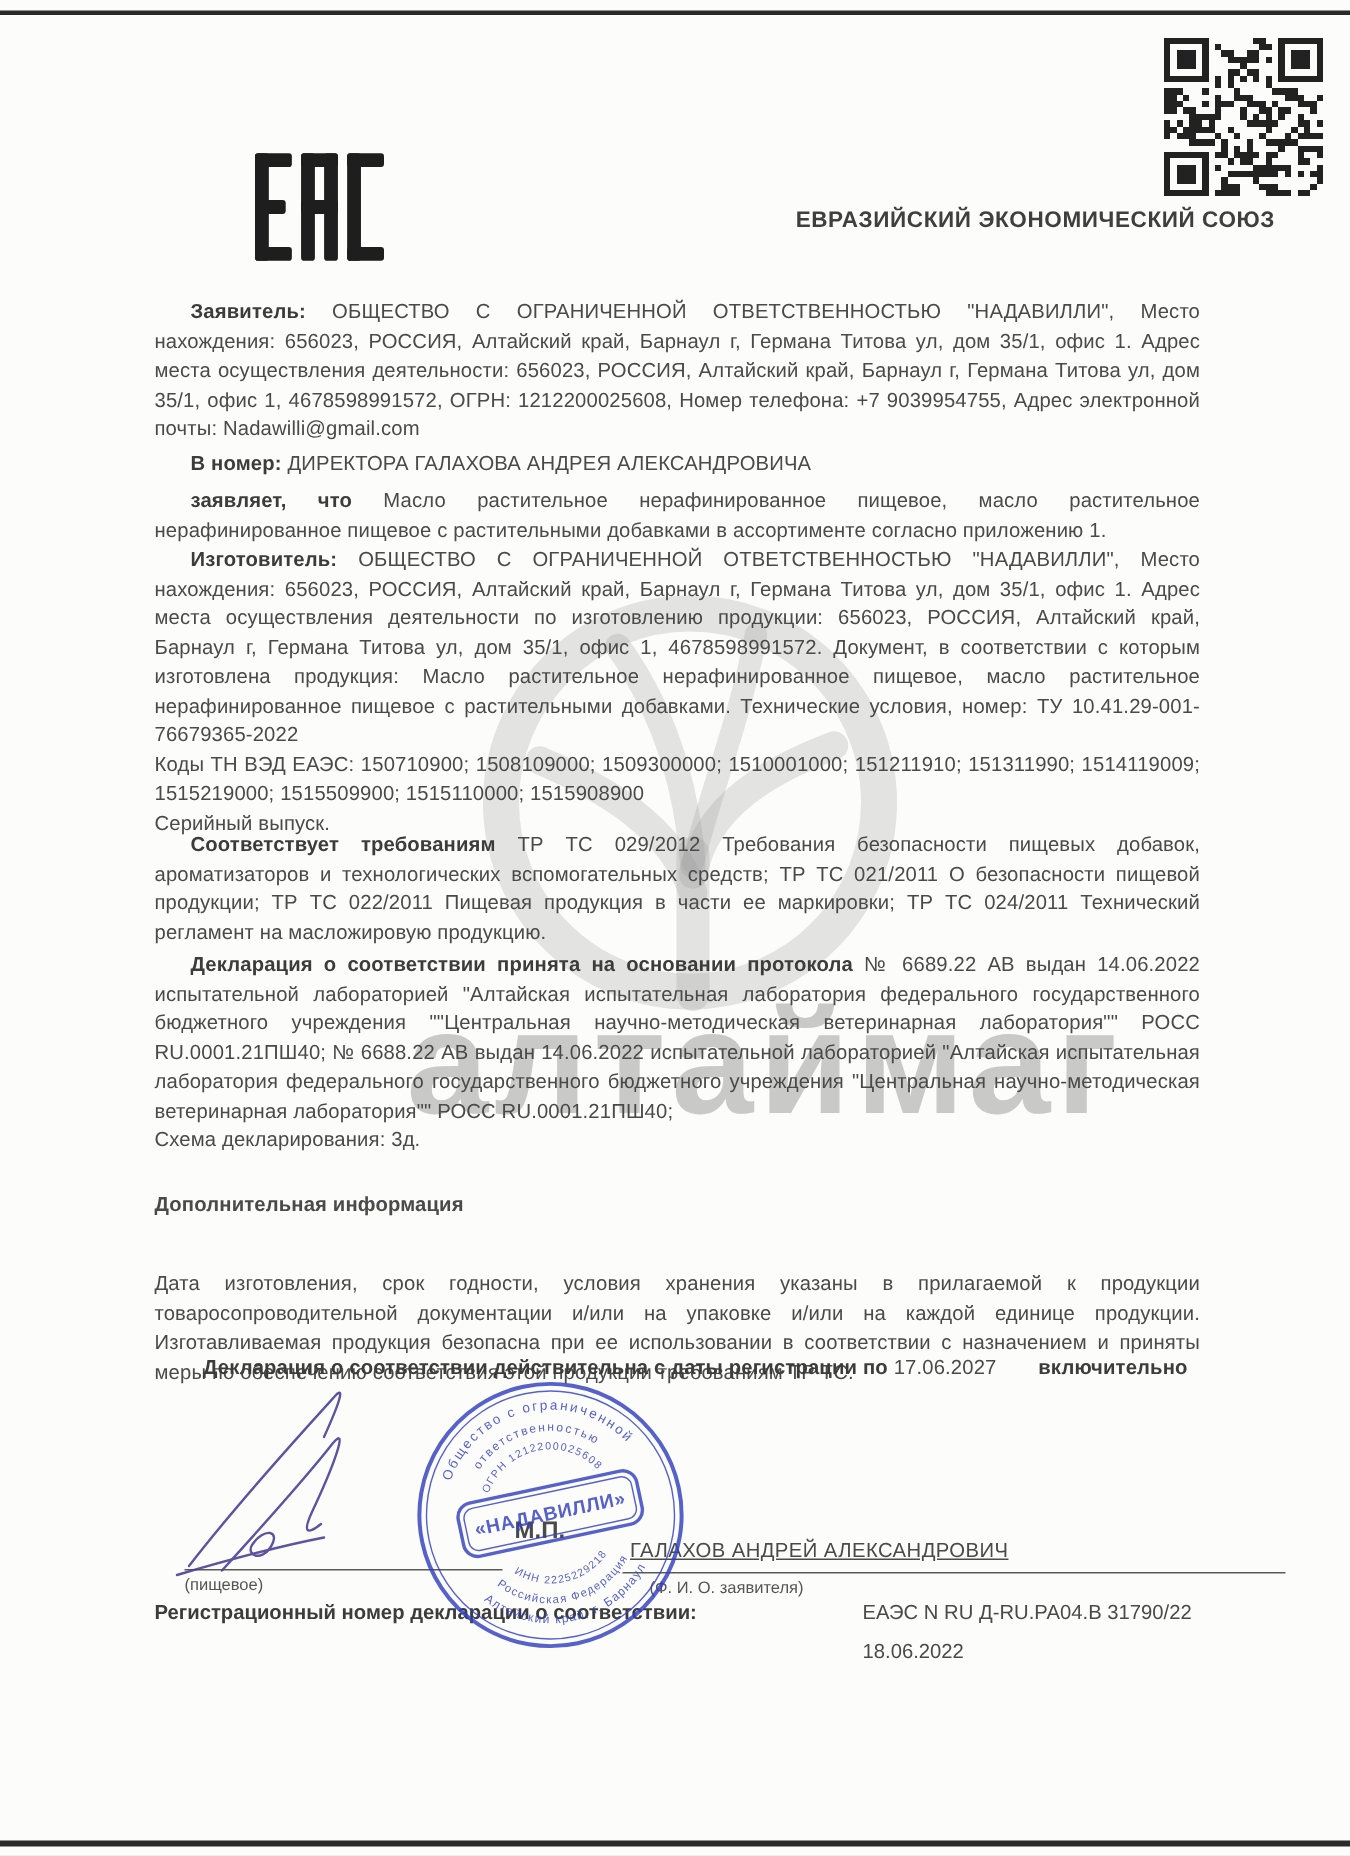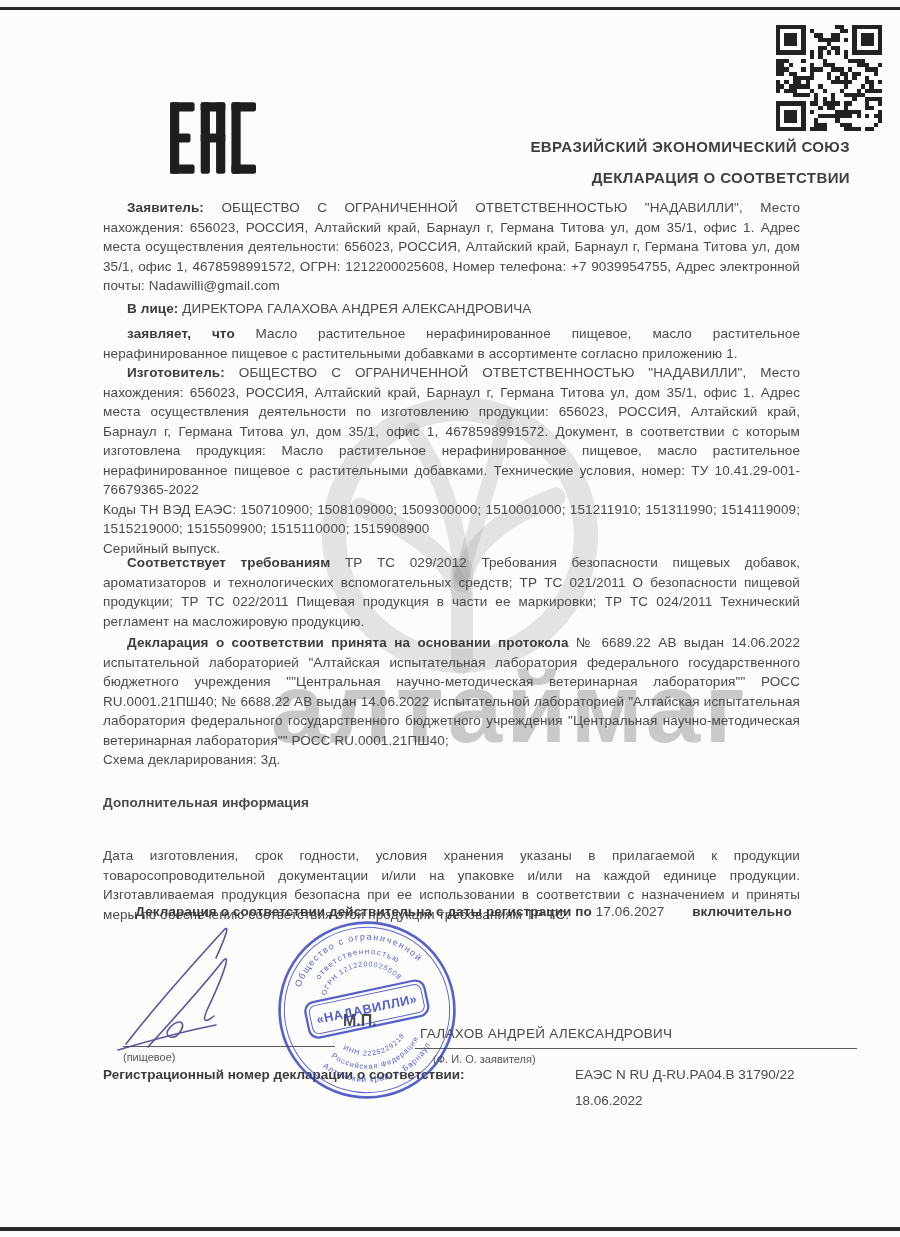--- a/index.html
+++ b/index.html
@@ -26,21 +26,21 @@
   }
   .wm-tagline{
     position:absolute;left:197px;top:758px;width:700px;text-align:center;
     font-size:34px;font-weight:bold;letter-spacing:1px;
     color:rgba(148,148,148,.55);z-index:1;user-select:none;
   }
   .wm-logo{position:absolute;left:310px;top:385px;z-index:1;}
   .content{position:relative;z-index:2;}
   .siglabel{position:absolute;font-size:11px;color:#555;}
   .sigline{position:absolute;height:1px;background:#5a5a5a;}
-  .fio-name{position:absolute;left:420px;top:1026px;font-size:13.5px;color:#4a4a4a;letter-spacing:.3px;}
+  .fio-name{position:absolute;left:420px;top:1026px;font-size:13.5px;color:#4a4a4a;letter-spacing:.3px;text-decoration:underline;}
   .mp{position:absolute;left:343px;top:1012px;font-size:16px;font-weight:bold;color:#4a4a4a;}
   .regrow{position:absolute;left:103px;width:760px;font-size:13.5px;}
   .regrow .lbl{font-weight:bold;color:#3c3c3c;}
   .regrow .val{position:absolute;left:472px;top:0;color:#4a4a4a;font-weight:normal;}
   .stamp{position:absolute;left:272px;top:915px;z-index:3;opacity:.82;}
   .signature{position:absolute;left:112px;top:922px;z-index:4;}
   .eac{position:absolute;left:170px;top:102px;}
   .qr{position:absolute;left:776px;top:25px;width:106px;height:106px;}
 </style>
 </head>
@@ -374,25 +374,24 @@
           <rect x="17" y="24" width="1" height="1"></rect>
           <rect x="18" y="24" width="1" height="1"></rect>
           <rect x="19" y="24" width="1" height="1"></rect>
           <rect x="21" y="24" width="1" height="1"></rect>
           <rect x="22" y="24" width="1" height="1"></rect>
         </g>
     </svg>
 
     <div class="titleblock">
       <div class="title-line">ЕВРАЗИЙСКИЙ ЭКОНОМИЧЕСКИЙ СОЮЗ</div>
-      <div class="title-line">ДЕКЛАРАЦИЯ О СООТВЕТСТВИИ</div>
     </div>
 
     <div class="para" style="top:198px;"><span class="b">Заявитель: </span><span>ОБЩЕСТВО С ОГРАНИЧЕННОЙ ОТВЕТСТВЕННОСТЬЮ "НАДАВИЛЛИ", Место нахождения: 656023, РОССИЯ, Алтайский край, Барнаул г, Германа Титова ул, дом 35/1, офис 1. Адрес места осуществления деятельности: 656023, РОССИЯ, Алтайский край, Барнаул г, Германа Титова ул, дом 35/1, офис 1, 4678598991572, ОГРН: 1212200025608, Номер телефона: +7 9039954755, Адрес электронной почты: Nadawilli@gmail.com</span></div>
-    <div class="para single" style="top:299px;"><span class="b">В лице: </span><span>ДИРЕКТОРА ГАЛАХОВА  АНДРЕЯ АЛЕКСАНДРОВИЧА</span></div>
+    <div class="para single" style="top:299px;"><span class="b">В номер: </span><span>ДИРЕКТОРА ГАЛАХОВА  АНДРЕЯ АЛЕКСАНДРОВИЧА</span></div>
     <div class="para" style="top:324px;"><span class="b">заявляет, что </span><span>Масло растительное нерафинированное пищевое, масло растительное нерафинированное пищевое  с растительными добавками в ассортименте согласно приложению 1.</span><br><span class="b">Изготовитель: </span><span>ОБЩЕСТВО С ОГРАНИЧЕННОЙ ОТВЕТСТВЕННОСТЬЮ "НАДАВИЛЛИ", Место нахождения: 656023, РОССИЯ, Алтайский край, Барнаул г, Германа Титова ул, дом 35/1, офис 1. Адрес места осуществления деятельности по изготовлению продукции: 656023, РОССИЯ, Алтайский край, Барнаул г, Германа Титова ул, дом 35/1, офис 1, 4678598991572. Документ, в соответствии с которым изготовлена продукция: Масло растительное нерафинированное пищевое, масло растительное нерафинированное пищевое с растительными добавками. Технические условия, номер: ТУ 10.41.29-001-76679365-2022</span><br><span>Коды ТН ВЭД ЕАЭС: 150710900; 1508109000; 1509300000; 1510001000; 151211910; 151311990; 1514119009; 1515219000; 1515509900; 1515110000; 1515908900</span><br><span>Серийный выпуск.</span></div>
     <div class="para" style="top:553px;"><span class="b">Соответствует требованиям </span><span>ТР ТС 029/2012 Требования безопасности пищевых добавок, ароматизаторов и технологических вспомогательных средств; ТР ТС 021/2011 О безопасности пищевой продукции; ТР ТС 022/2011 Пищевая продукция в части ее маркировки; ТР ТС 024/2011 Технический регламент на масложировую продукцию.</span></div>
     <div class="para" style="top:633px;"><span class="b">Декларация о соответствии принята на основании протокола </span><span>№ 6689.22 АВ выдан 14.06.2022 испытательной лабораторией "Алтайская испытательная лаборатория федерального государственного бюджетного учреждения ""Центральная научно-методическая ветеринарная лаборатория"" РОСС RU.0001.21ПШ40; № 6688.22 АВ выдан 14.06.2022 испытательной лабораторией "Алтайская испытательная лаборатория федерального государственного бюджетного учреждения "Центральная научно-методическая ветеринарная лаборатория"" РОСС RU.0001.21ПШ40;</span><br><span>Схема декларирования: 3д.</span></div>
     <div class="para heading" style="top:793px;">Дополнительная информация</div>
     <div class="para" style="top:846px;"><span>Дата изготовления, срок годности, условия хранения указаны в прилагаемой к продукции товаросопроводительной документации и/или на упаковке и/или на каждой единице продукции. Изготавливаемая продукция безопасна при ее использовании в соответствии с назначением и приняты меры по обеспечению соответствия этой продукции требованиям ТР ТС.</span></div>
     <div class="para single" style="top:902px;text-align:center;"><span class="b">Декларация о соответствии действительна с даты регистрации по </span><span>17.06.2027</span><span class="b"> включительно</span></div>
 
     <div class="sigline" style="left:123px;top:1046px;width:212px;"></div>
     <div class="sigline" style="left:415px;top:1048px;width:442px;"></div>
     <div class="siglabel" style="left:123px;top:1051px;">(пищевое)</div>

